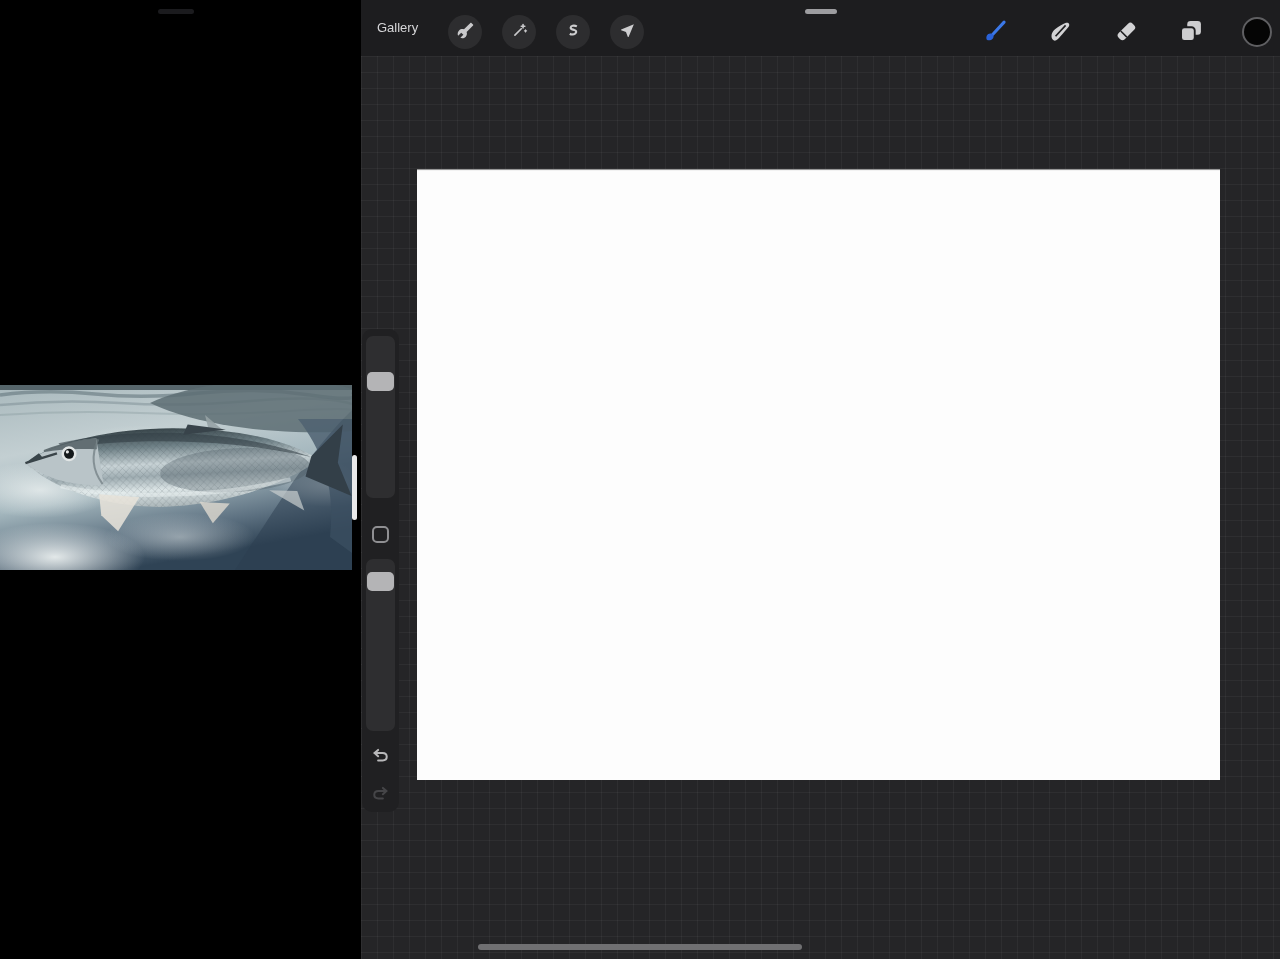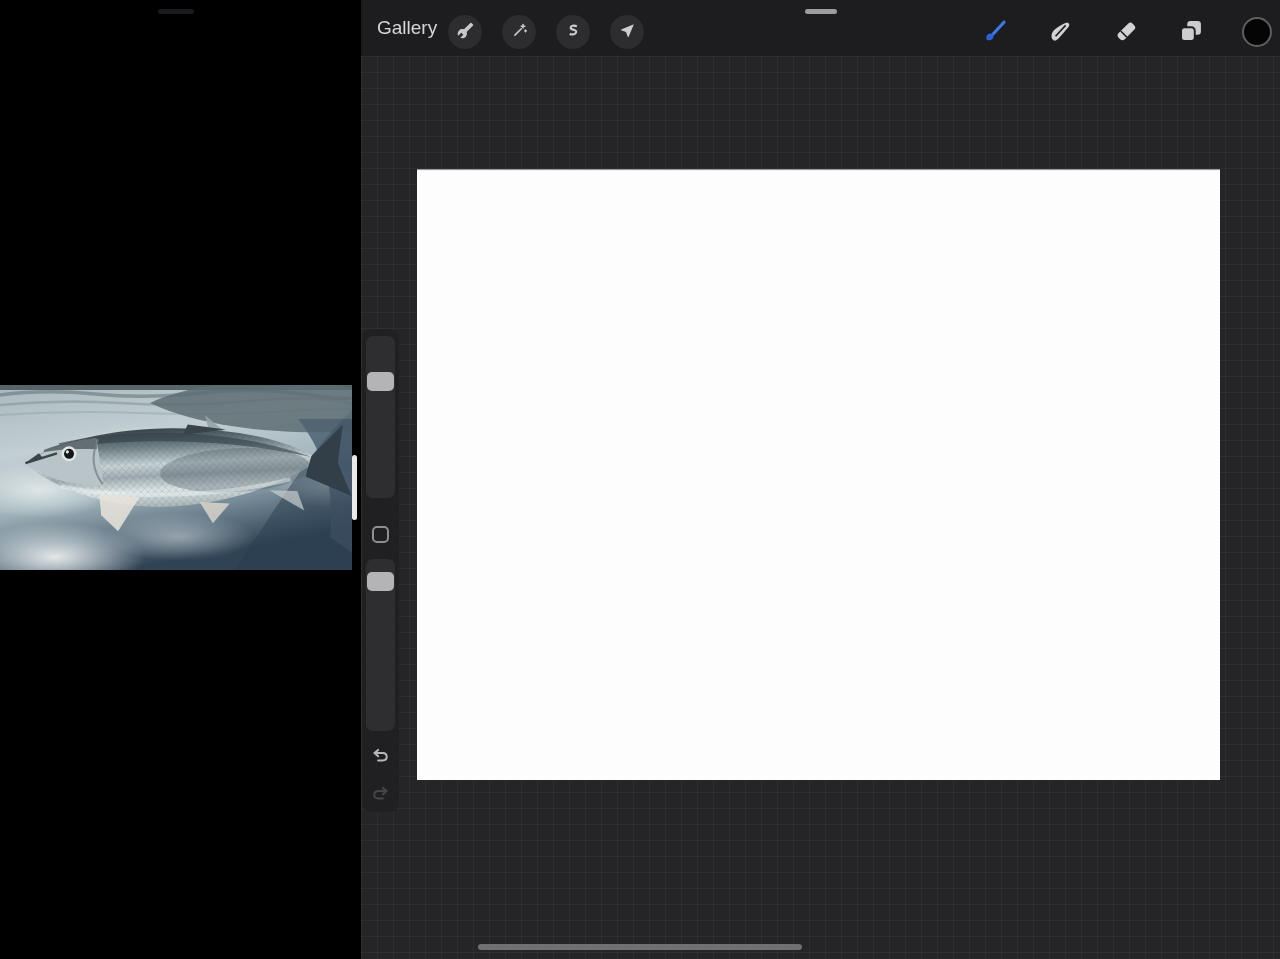--- a/index.html
+++ b/index.html
@@ -20,21 +20,21 @@
   .canvas-area{position:absolute;left:0;top:56px;width:919px;height:903px;background-color:#252527;
     background-image:linear-gradient(rgba(255,255,255,0.045) 1px,transparent 1px),
                      linear-gradient(90deg,rgba(255,255,255,0.045) 1px,transparent 1px);
     background-size:16px 16px;}
   .canvas{position:absolute;left:56px;top:113px;width:803px;height:611px;background:#fdfdfd;
           box-shadow:inset 0 2px 1px -1px rgba(0,0,0,0.45);}
 
   .toolbar{position:absolute;left:0;top:0;width:919px;height:56px;background:#1d1d1f;}
   .pc-handle{position:absolute;left:444px;top:9px;width:32px;height:5px;border-radius:3px;background:#9d9da0;}
   .gallery-btn{position:absolute;left:16px;top:0;height:56px;line-height:56px;padding:0;border:none;background:none;
-               color:#d6d6d8;font-size:19px;font-family:"Liberation Sans",sans-serif;cursor:pointer;}
+               color:#d6d6d8;font-size:13px;font-family:"Liberation Sans",sans-serif;cursor:pointer;}
   .circle-btn{position:absolute;top:15px;width:34px;height:34px;border-radius:50%;background:#2d2d2f;border:none;
               padding:0;display:flex;align-items:center;justify-content:center;cursor:pointer;}
   .cb1{left:87px;} .cb2{left:141px;} .cb3{left:195px;} .cb4{left:249px;}
   .flat-btn{position:absolute;top:14px;width:36px;height:36px;background:none;border:none;padding:0;
             display:flex;align-items:center;justify-content:center;cursor:pointer;}
   .fb1{left:616px;} .fb2{left:681px;} .fb3{left:747px;} .fb4{left:812px;}
   .color-btn{position:absolute;left:879px;top:15px;width:34px;height:34px;background:none;border:none;padding:0;
              display:flex;align-items:center;justify-content:center;cursor:pointer;}
   .color-swatch{width:30px;height:30px;border-radius:50%;background:#050505;border:2px solid #5f5f62;box-sizing:border-box;}
 

